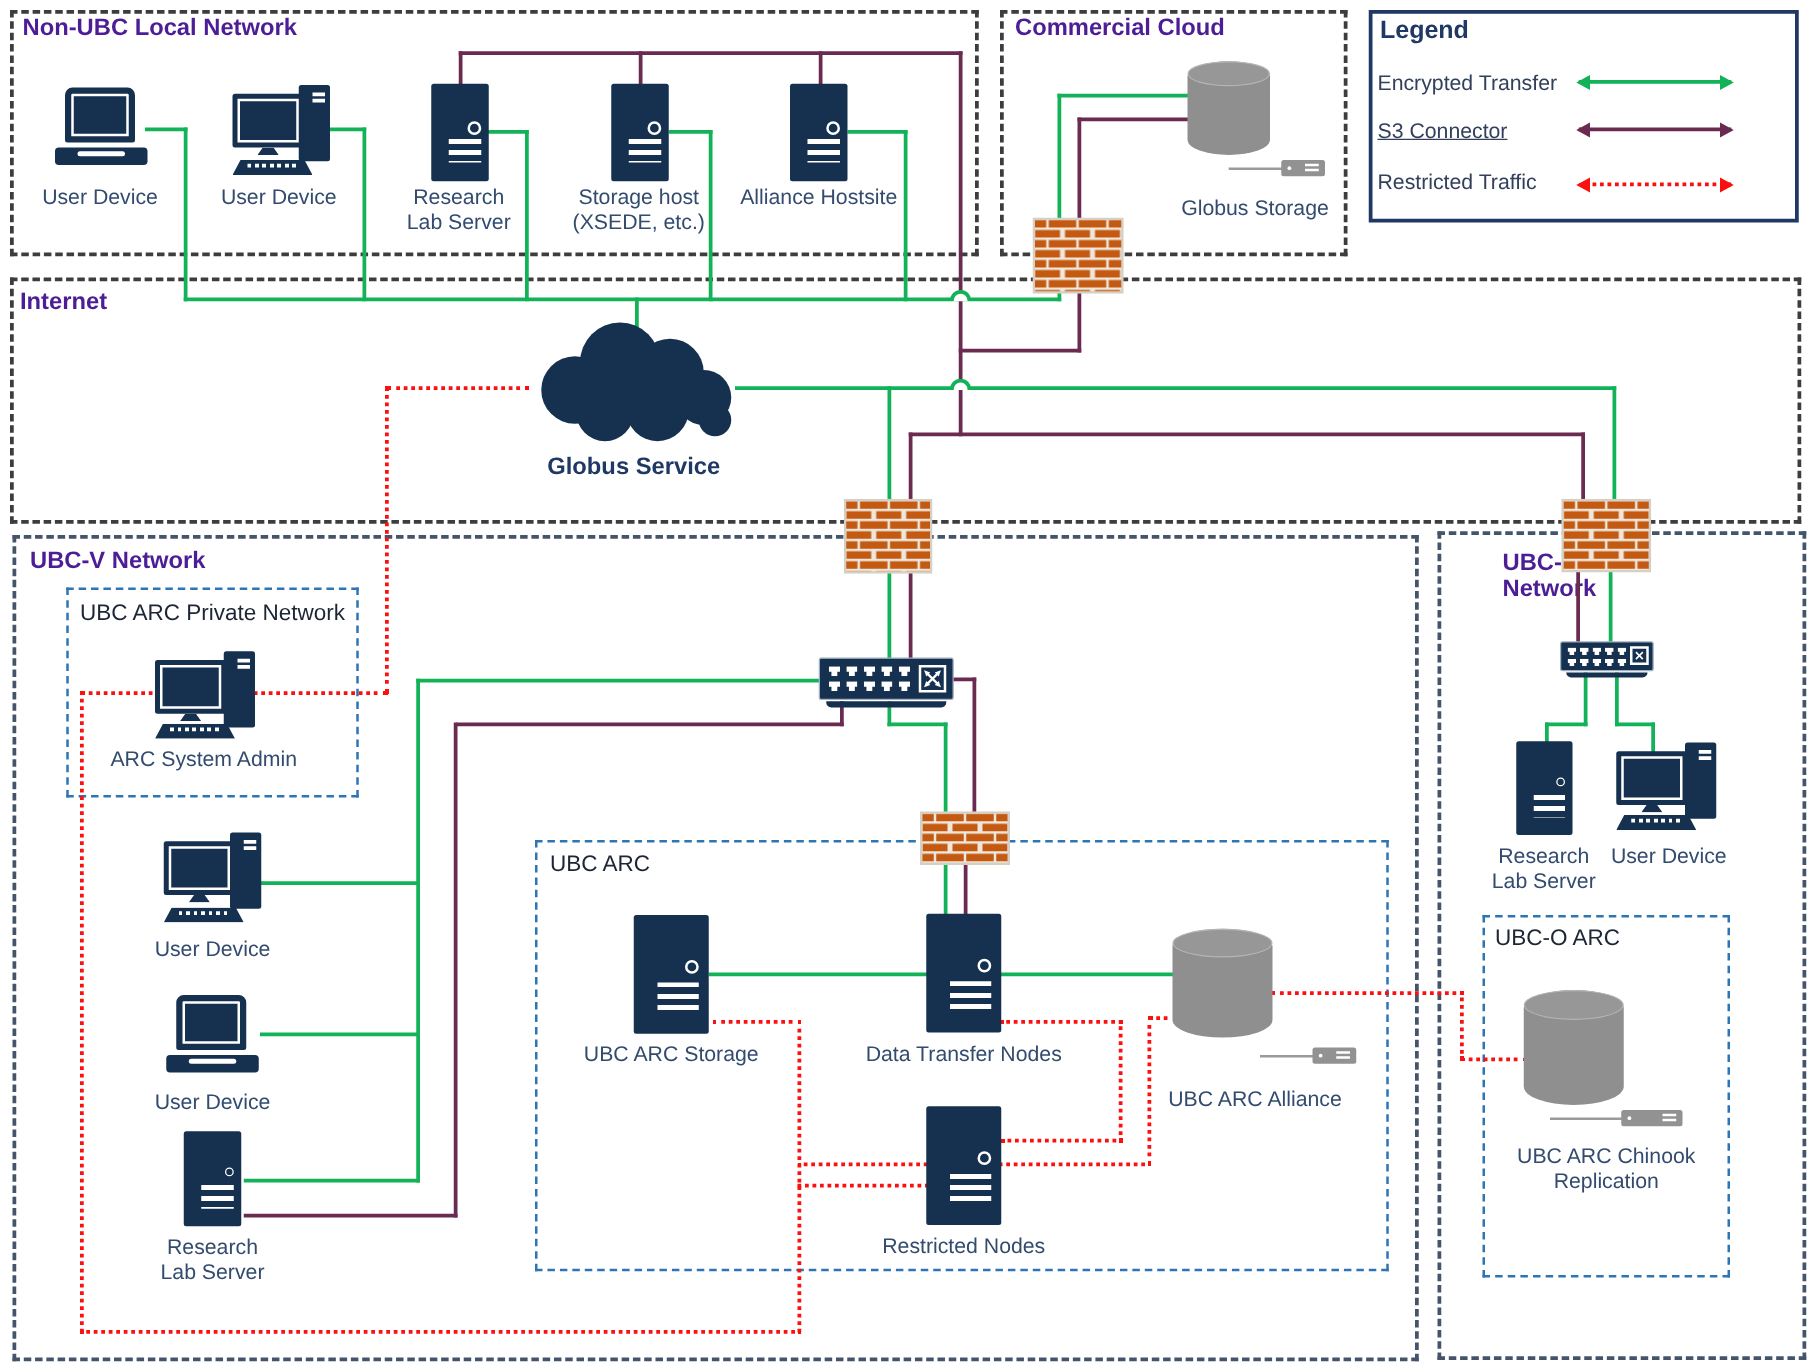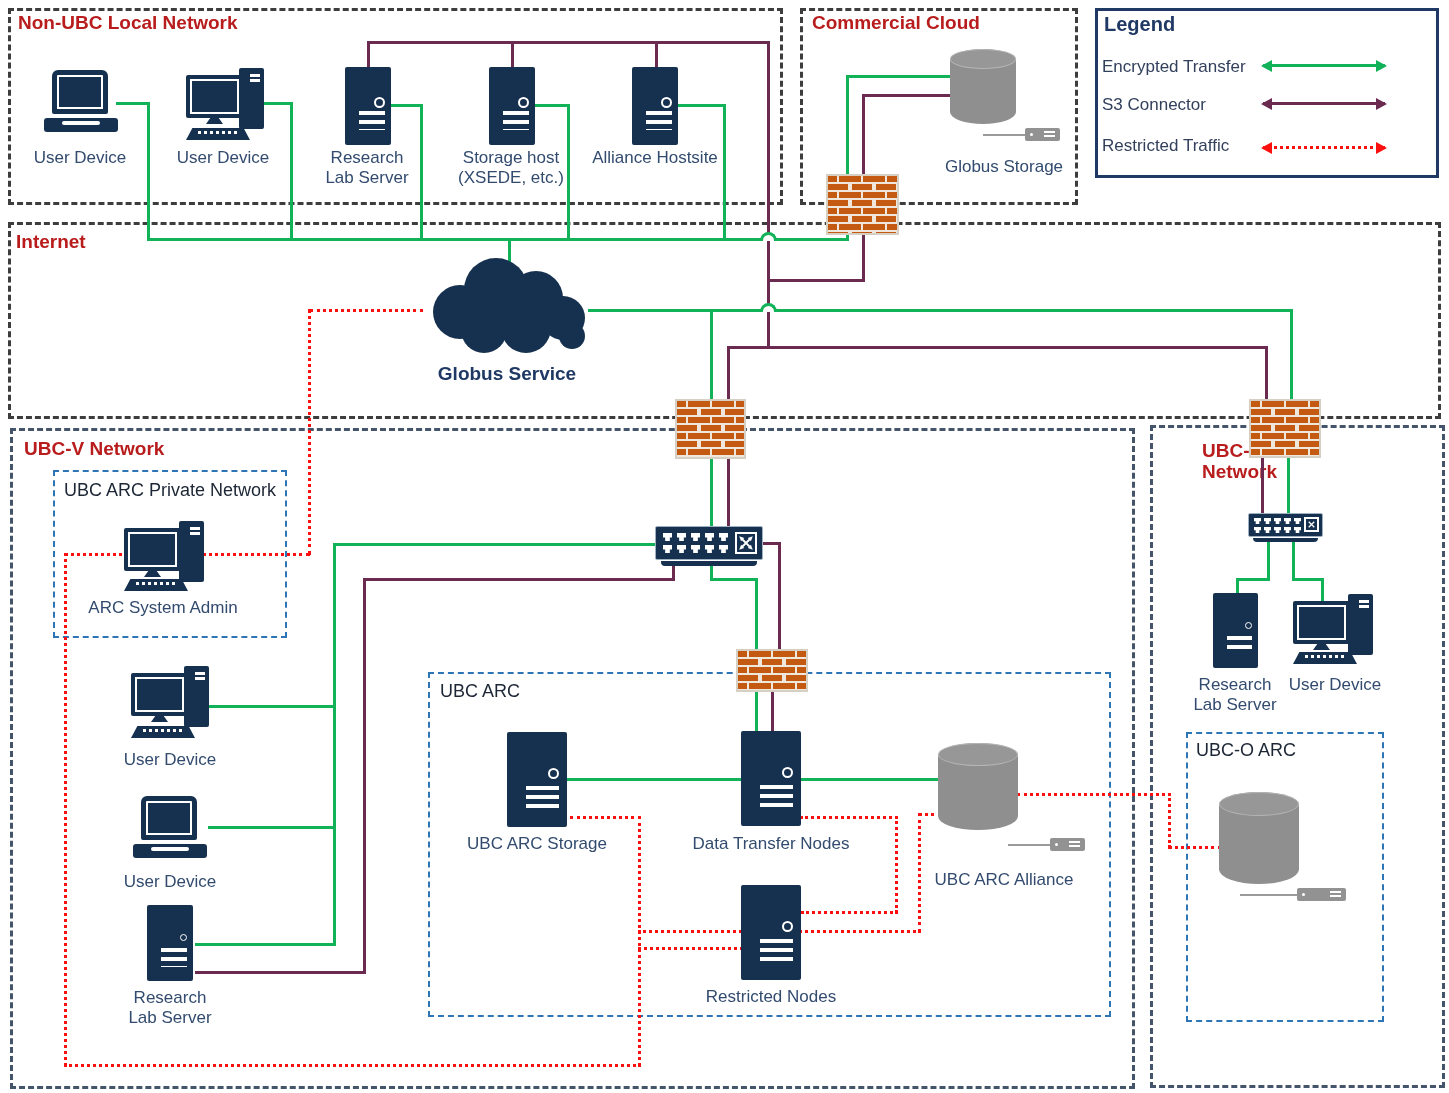--- a/index.html
+++ b/index.html
@@ -5,21 +5,21 @@
   html,body{margin:0;padding:0;background:#fff;}
   body{font-family:"Liberation Sans",sans-serif;}
   #stage{position:relative;width:1449px;height:1093px;background:#fff;overflow:hidden;}
 
   
   .zone{position:absolute;border:3px dashed #3d3d3d;box-sizing:border-box;background:transparent;}
   .zone.slate{border-color:#44546a;}
   .inner{position:absolute;border:2.5px dashed #2e75b6;box-sizing:border-box;}
   .legendbox{position:absolute;border:3px solid #1f3864;box-sizing:border-box;background:#fff;}
 
-  .ztitle{position:absolute;font-weight:bold;font-size:19px;color:#b91c1c;white-space:nowrap;}
+  .ztitle{position:absolute;font-weight:bold;font-size:19px;color:#4c1d95;white-space:nowrap;}
   .ztitle.wrap{white-space:normal;line-height:21px;margin-left:44px;}
   .ititle{position:absolute;font-size:18px;color:#1c2635;white-space:nowrap;}
   .lbl{position:absolute;font-size:17px;color:#324b6e;text-align:center;line-height:20px;}
 
   
   .lg,.lp{position:absolute;}
   .lg.h,.lp.h{height:3px;}
   .lg.v,.lp.v{width:3px;}
   .lg{background:#12b259;}
   .lp{background:#6b2b50;}
@@ -123,21 +123,21 @@
   <div class="ztitle" style="left:1104px;top:13px;color:#1f3864;font-size:20px;">Legend</div>
   <div class="ititle" style="left:64px;top:480px;">UBC ARC Private Network</div>
   <div class="ititle" style="left:440px;top:681px;">UBC ARC</div>
   <div class="ititle" style="left:1196px;top:740px;">UBC-O ARC</div>
 
   <div class="leg-lbl" style="left:1102px;top:57px;">Encrypted Transfer</div>
   <div class="arrow green" style="left:1263px;top:64px;width:122px;">
       <span class="head l"></span>
       <span class="head r"></span>
     </div>
-  <div class="leg-lbl" style="left:1102px;top:95px;">S3 Connector</div>
+  <div class="leg-lbl" style="left:1102px;top:95px;text-decoration:underline;">S3 Connector</div>
   <div class="arrow purple" style="left:1263px;top:102px;width:122px;">
       <span class="head l"></span>
       <span class="head r"></span>
     </div>
   <div class="leg-lbl" style="left:1102px;top:136px;">Restricted Traffic</div>
   <div class="arrow red" style="left:1263px;top:146px;width:122px;">
       <span class="head l"></span>
       <span class="head r"></span>
     </div>
 
@@ -368,14 +368,15 @@
     <div class="dk-stand"></div>
     <div class="dk-kb"></div>
   </div>
   <div class="lbl" style="left:1285px;top:675px;width:100px;">User Device</div>
 
   <div class="cyl" style="left:1219px;top:792px;width:80px;height:92px;"></div>
   <div class="usb" style="left:1240px;top:886px;width:110px;height:20px;">
     <div class="usb-line"></div>
     <div class="usb-body"></div>
   </div>
+  <div class="lbl" style="left:1205px;top:915px;width:160px;">UBC ARC Chinook Replication</div>
 
 </div>
 
 </body></html>

